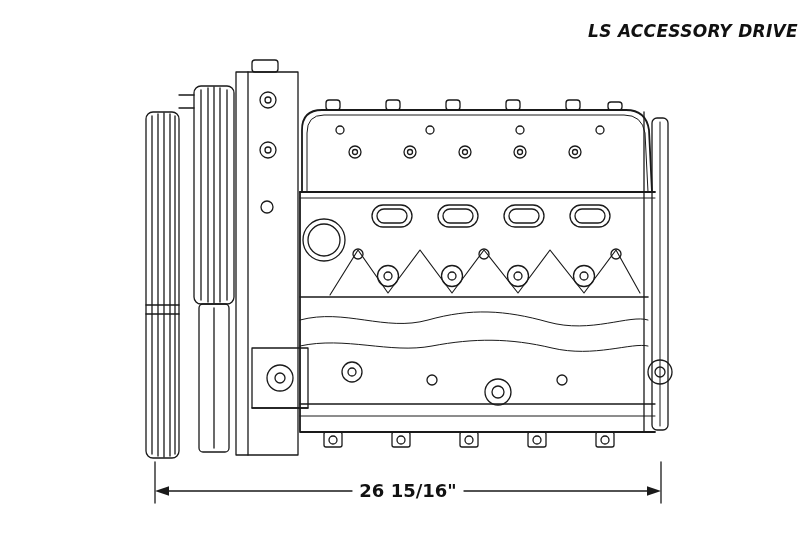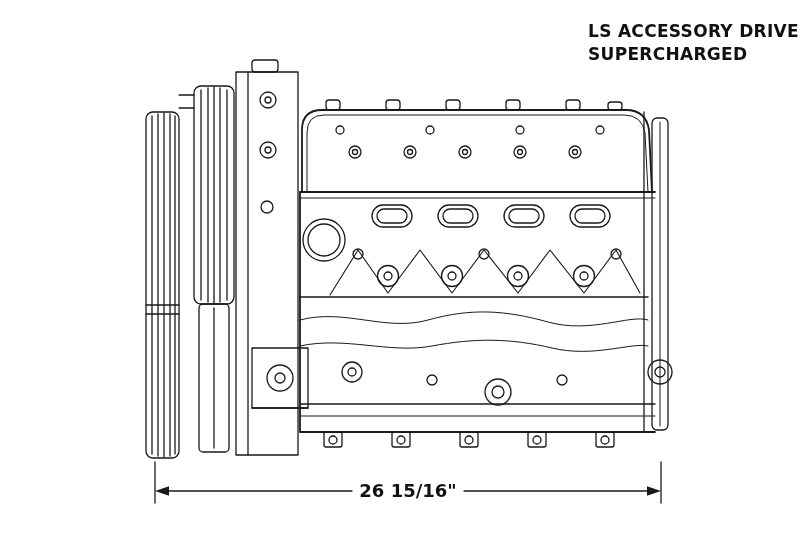--- a/index.html
+++ b/index.html
@@ -19,20 +19,21 @@
   .title-block {
     position: absolute;
     left: 588px;
     top: 20px;
     color: var(--text);
     font-size: 17px;
     font-weight: bold;
     letter-spacing: 0.3px;
     line-height: 23px;
     white-space: nowrap;
+    font-style: italic;
   }
   svg.drawing { position:absolute; left:0; top:0; }
   .dim-text {
     font-family: "DejaVu Sans", sans-serif;
     font-size: 18px;
     font-weight: bold;
     fill: var(--text);
   }
 </style>
 </head>
@@ -181,16 +182,15 @@
         <polygon points="155,491 169,486.2 169,495.8" fill="var(--line)" stroke="none"></polygon>
         <polygon points="661,491 647,486.2 647,495.8" fill="var(--line)" stroke="none"></polygon>
       </g>
     </g>
 
     <text class="dim-text" x="408" y="497" text-anchor="middle">26 15/16"</text>
   </svg>
 
   <div class="title-block">
     <div>LS ACCESSORY DRIVE</div>
-    <div>SUPERCHARGED</div>
   </div>
 
 </div>
 
 </body></html>

